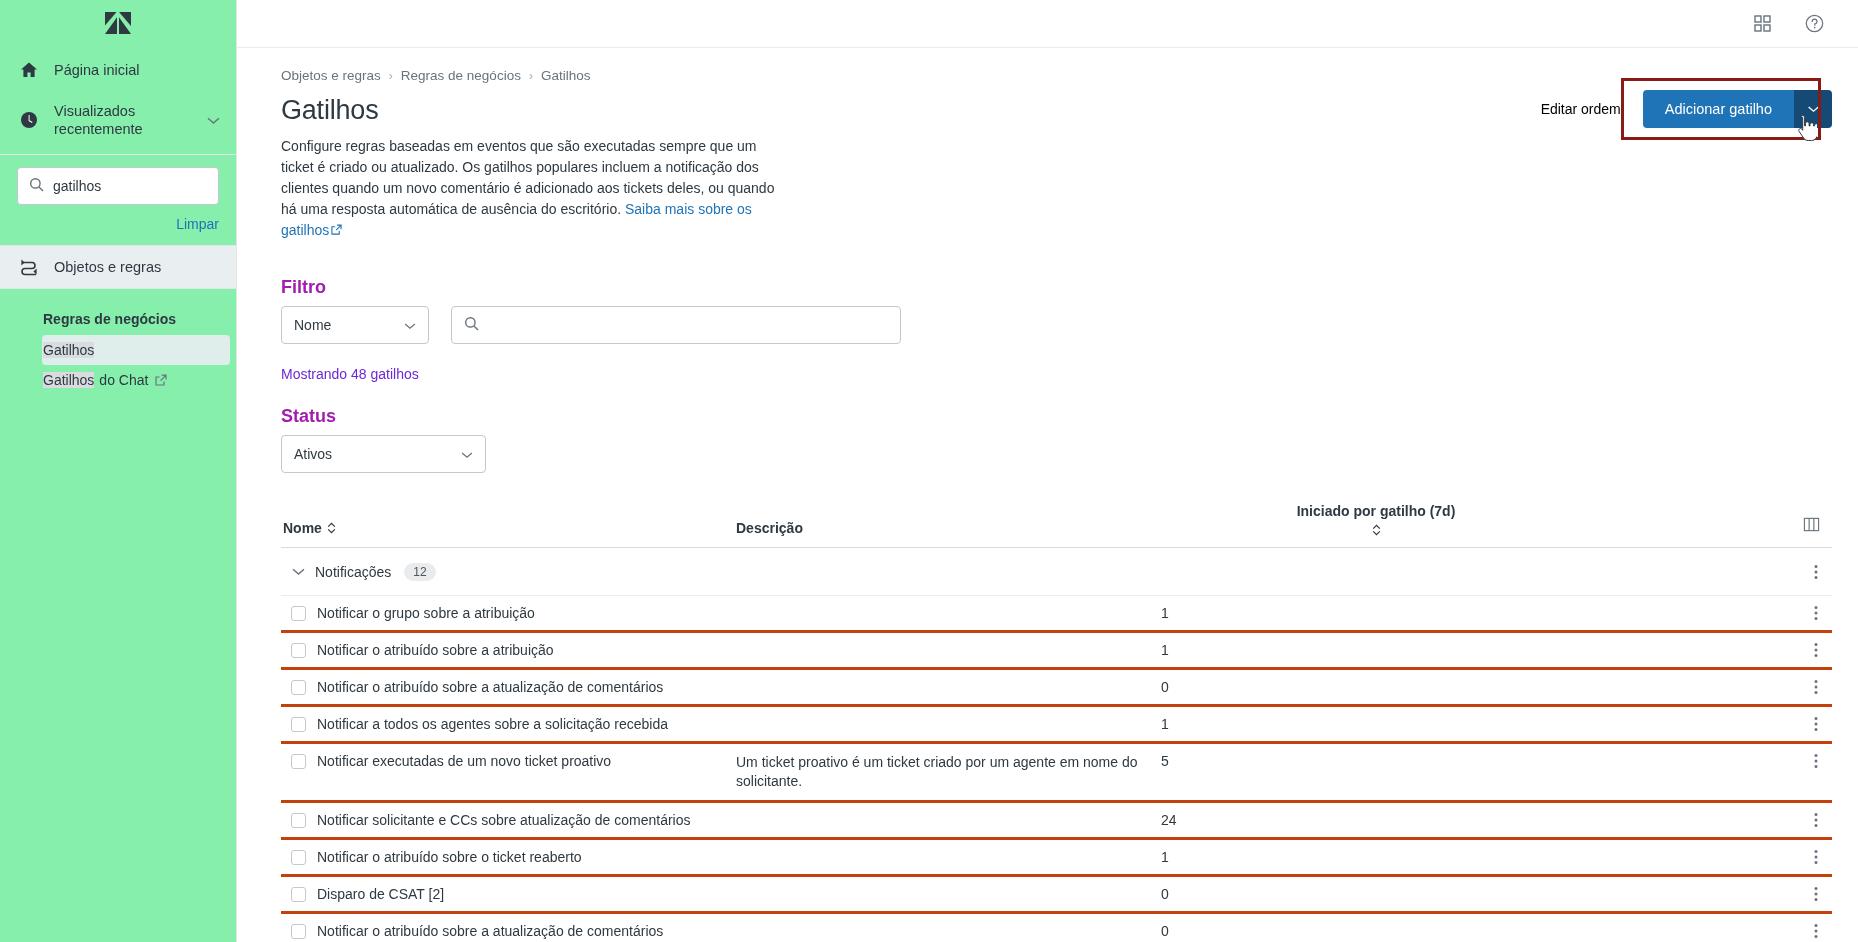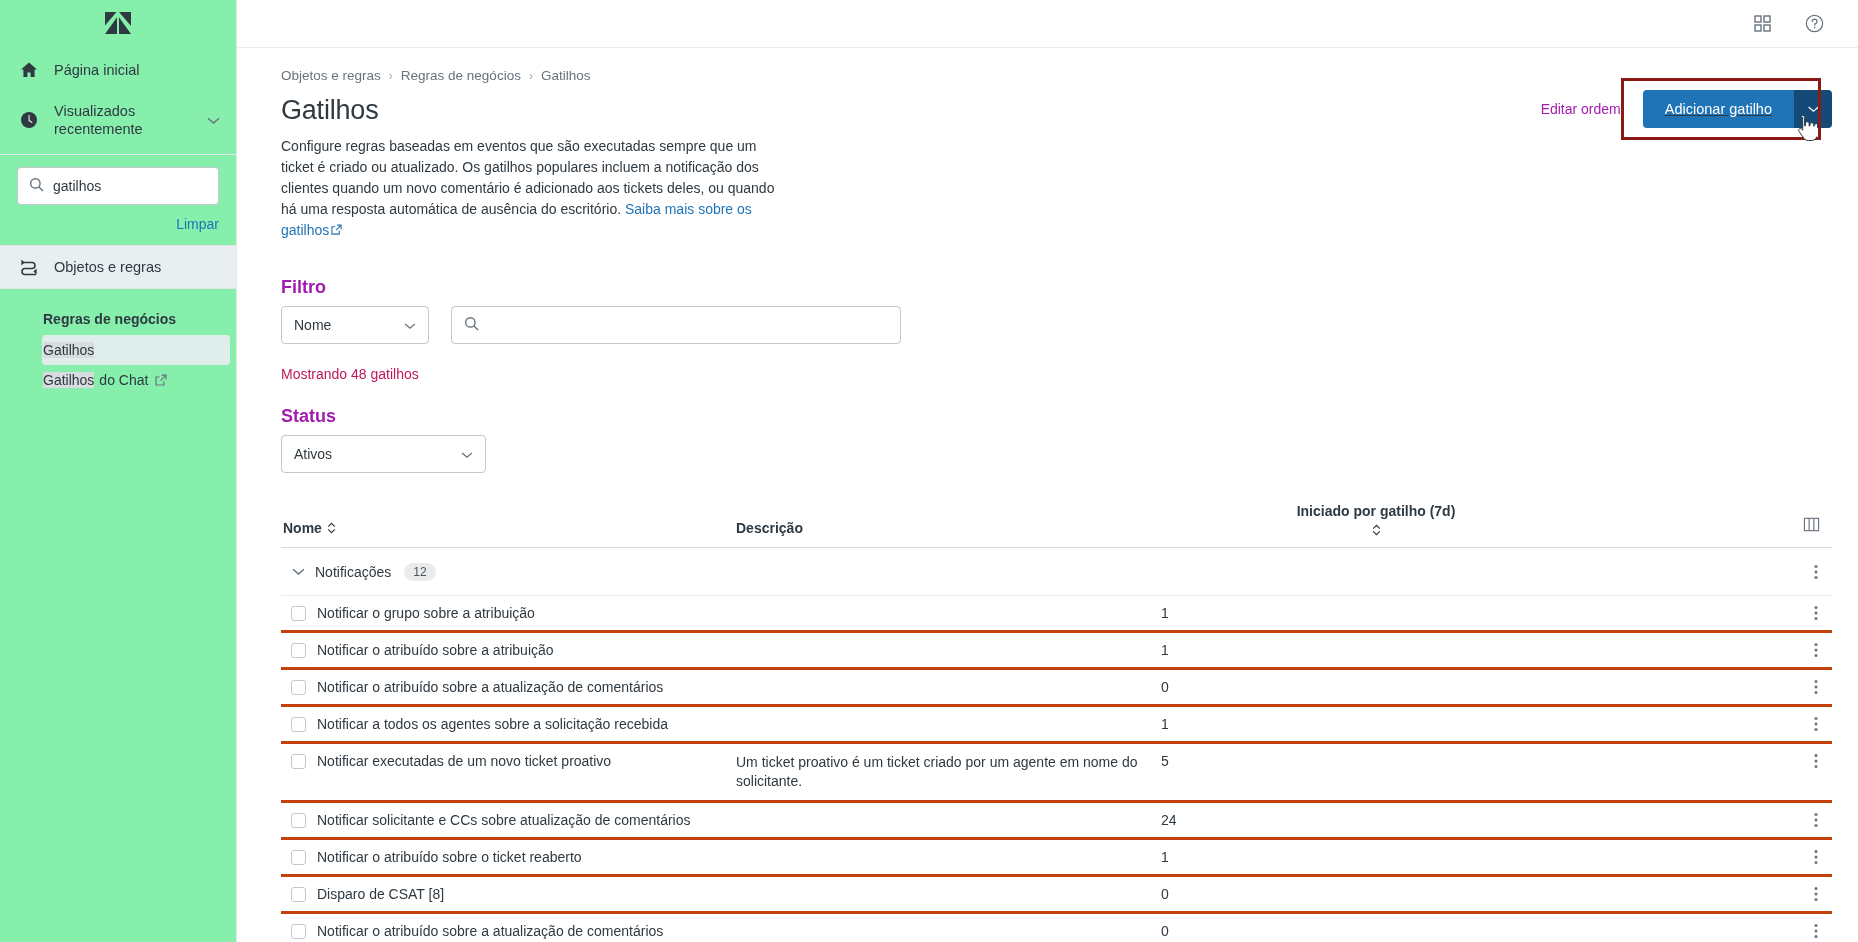--- a/index.html
+++ b/index.html
@@ -136,21 +136,21 @@
     font-size: 14px; line-height: 1.5; color: #2f3941;
     max-width: 495px; margin: 0;
   }
   .page-desc a { color: #1f73b7; text-decoration: none; }
 
   .header-actions {
     position: absolute;
     right: 26px; top: 42px;
     display: flex; align-items: center; gap: 22px;
   }
-  .link-btn { color: #a21caf; font-size: 14px; cursor: pointer; }
+  .link-btn { color: #000000; font-size: 14px; cursor: pointer; }
   .split-btn { display: flex; align-items: stretch; }
   .split-btn .main-btn {
     background: #1f73b7; color: #fff;
     border: 0; font-family: inherit; font-size: 14.5px;
     padding: 0 22px; height: 38px;
     border-radius: 4px 0 0 4px;
     cursor: pointer;
   }
   .split-btn .chev-btn {
     background: #144a75; color: #fff;
@@ -190,21 +190,21 @@
     height: 38px; width: 450px;
     border: 1px solid #c2c8cc; border-radius: 4px;
     background: #fff;
     display: flex; align-items: center; gap: 10px;
     padding: 0 12px;
   }
   .text-search input {
     border: 0; outline: 0; background: transparent;
     font-family: inherit; font-size: 14px; width: 100%;
   }
-  .showing { font-size: 14px; color: #be185d; margin-top: 22px; }
+  .showing { font-size: 14px; color: #6d28d9; margin-top: 22px; }
   .status-block { margin-top: 24px; }
   .select-ctl.status { width: 205px; }
 
   
   .table { margin-top: 30px; width: 100%; }
   .t-head {
     display: flex; align-items: flex-end;
     border-bottom: 1px solid #d8dcde;
     padding-bottom: 11px;
     font-size: 14px; font-weight: bold; color: #2f3941;
@@ -369,21 +369,21 @@
         <span>Configure regras baseadas em eventos que são executadas sempre que um ticket é criado ou atualizado. Os gatilhos populares incluem a notificação dos clientes quando um novo comentário é adicionado aos tickets deles, ou quando há uma resposta automática de ausência do escritório. </span><a href="#">Saiba mais sobre os gatilhos</a><span class="ext-ico">
           <svg width="11" height="11" viewBox="0 0 12 12" fill="none" stroke="#1f73b7" stroke-width="1.2">
               <path d="M6.6 1.2H11v4.4M11 1.2 5.6 6.6"></path>
               <path d="M9 7.4V11H1V3h3.6"></path>
             </svg>
         </span>
       </p>
 
       <div class="header-actions">
         <span class="link-btn">Editar ordem</span>
-        <div style="position:relative;text-decoration:underline;">
+        <div style="position:relative;">
           <div class="split-btn">
             <button class="main-btn">Adicionar gatilho</button>
             <button class="chev-btn">
               <svg width="13" height="8" viewBox="0 0 13 9" fill="none" stroke="#ffffff" stroke-width="1.5">
                   <path d="M1 2.2 6.5 7 12 2.2"></path>
                 </svg>
             </button>
           </div>
           <div class="hl-box"></div>
           <span class="cursor-hand">
@@ -597,21 +597,21 @@
                     <circle cx="2" cy="8" r="1.5"></circle>
                     <circle cx="2" cy="13.6" r="1.5"></circle>
                   </svg>
                 </span>
               </div>
             </div>
             <div class="t-row">
               <div class="r-chk">
                 <span class="chk"></span>
               </div>
-              <div class="r-name">Disparo de CSAT [8]</div>
+              <div class="r-name">Disparo de CSAT [2]</div>
               <div class="r-desc"></div>
               <div class="r-count">0</div>
               <div class="r-act">
                 <span class="kebab">
                   <svg width="4" height="16" viewBox="0 0 4 16" fill="#68737d">
                     <circle cx="2" cy="2.4" r="1.5"></circle>
                     <circle cx="2" cy="8" r="1.5"></circle>
                     <circle cx="2" cy="13.6" r="1.5"></circle>
                   </svg>
                 </span>

